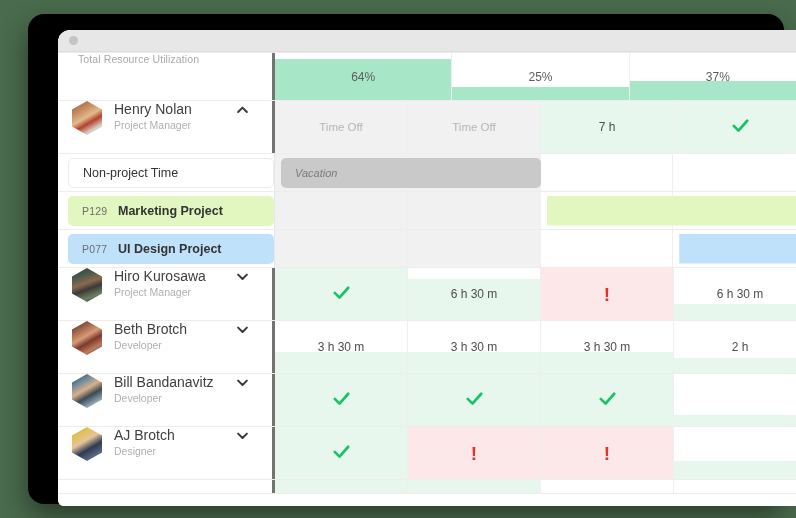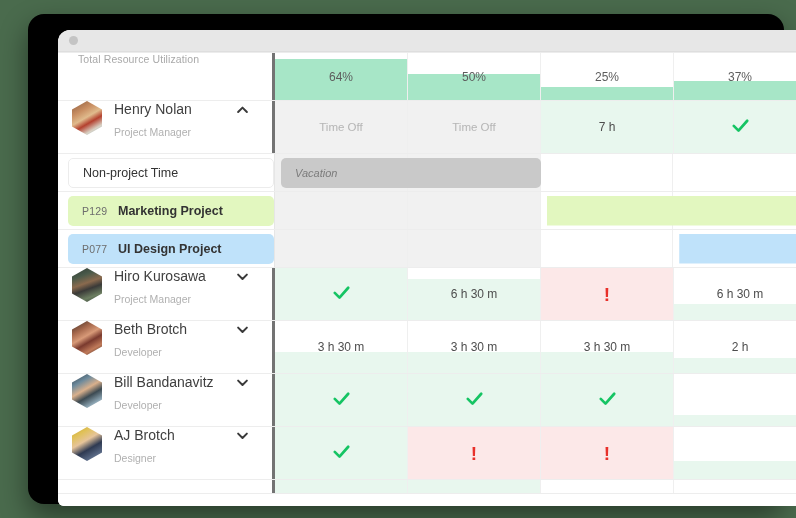--- a/index.html
+++ b/index.html
@@ -116,21 +116,21 @@
   .mname-wrap { margin-left: 12px; flex: 1; }
   .mname {
     font-size: 14px;
     color: #3f3f3f;
     line-height: 1.25;
   }
   .mrole {
     font-size: 10.5px;
     color: #b0b0b0;
     line-height: 1.3;
-    margin-top: 7px;
+    margin-top: 0;
   }
   .chev {
     margin-right: 22px;
     width: 16px; height: 16px;
     flex: none;
     display: flex; align-items: center; justify-content: center;
   }
   .chev svg { width: 15px; height: 15px; }
 
   
@@ -256,24 +256,20 @@
       <div class="row" id="header-row">
         <div class="namecell">
           <span>Total Resource Utilization</span>
         </div>
         <div class="cells" id="header-cells">
             <div class="cell util-cell">
               <div class="util-bar" style="height: 41px; background: rgb(167, 230, 199);"></div>
               <div class="util-label">64%</div>
             </div>
             <div class="cell util-cell">
-              <div class="util-bar" style="height: 26px; background: rgb(167, 230, 199);"></div>
-              <div class="util-label">50%</div>
-            </div>
-            <div class="cell util-cell">
               <div class="util-bar" style="height: 13px; background: rgb(167, 230, 199);"></div>
               <div class="util-label">25%</div>
             </div>
             <div class="cell util-cell">
               <div class="util-bar" style="height: 19px; background: rgb(167, 230, 199);"></div>
               <div class="util-label">37%</div>
             </div>
           </div>
       </div>
 

